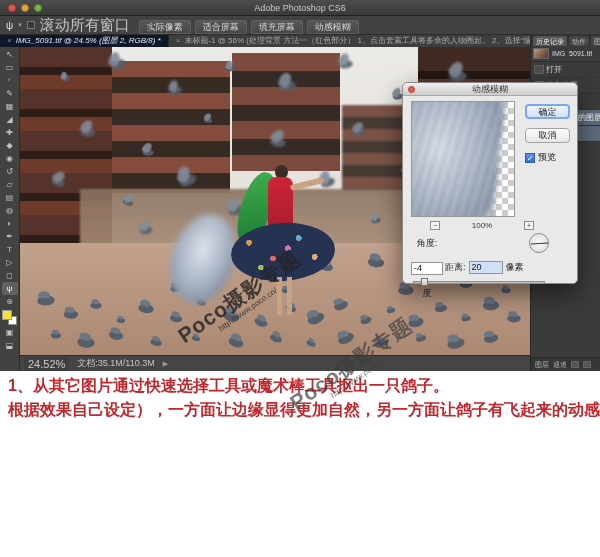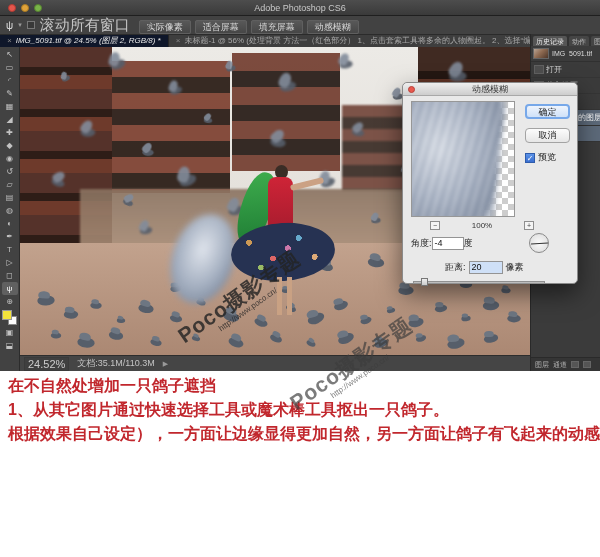--- a/index.html
+++ b/index.html
@@ -170,22 +170,22 @@
       radial-gradient(ellipse at 42% 42%,#e3e8f0 0%,#a3aec1 48%,#78859b 78%,transparent 97%);
     transform:rotate(6deg); filter:blur(2.5px);}
   #dlg-zoomrow { position:absolute; left:8px; top:138px; width:104px; display:flex;
     justify-content:space-between; align-items:center;margin-left:19px;}
   .zbox { width:10px; height:9px; border:1px solid #8e8e8e; background:#f4f4f4;
     font-size:7px; line-height:8px; text-align:center; color:#444;}
   #dlg-zoom-level { font-size:8px; color:#333;}
   .dlg-label { font-size:9px; color:#1d1d1d;}
   .dlg-input { display:inline-block; background:#fff; border:1px solid #949494;
     font-size:9px; color:#111; padding:0 2px; line-height:11px; }
-  #row-angle { position:absolute; left:8px; top:154px; display:flex; gap:0;
-    align-items:center;}
+  #row-angle { position:absolute; left:8px; top:154px; display:flex; gap:12px;
+    align-items:center;flex-direction:column;}
   #angle-input { width:32px; }
   #angle-dial { position:absolute; left:126px; top:150px; width:20px; height:20px;
     border-radius:50%; border:1px solid #8a8a8a;
     background:radial-gradient(#fbfbfb,#d9d9d9);}
   #angle-needle { position:absolute; left:1px; top:9px; width:17px; height:1px;
     background:#333; transform:rotate(-4deg);}
   #row-dist { position:absolute; left:42px; top:178px; display:flex; gap:3px;
     align-items:center;}
   #dist-input { width:34px; background:#cfe0f7;}
   #dlg-slider { position:absolute; left:10px; top:195px; width:132px; height:8px;}
@@ -425,16 +425,15 @@
   </div>
   <div class="dlg-btn" id="btn-ok">确定</div>
   <div class="dlg-btn" id="btn-cancel">取消</div>
   <div id="chk-row">
     <span id="chk-box">✓</span>
     <span class="dlg-label">预览</span>
   </div>
 </div>
 
 <div class="abs" id="instructions">
-    <div class="instr-line">在不自然处增加一只鸽子遮挡</div>
     <div class="instr-line">1、从其它图片通过快速选择工具或魔术棒工具抠出一只鸽子。</div>
     <div class="instr-line">根据效果自己设定），一方面让边缘显得更加自然，另一方面让鸽子有飞起来的动感效果。</div>
   </div>
 
 </body></html>

